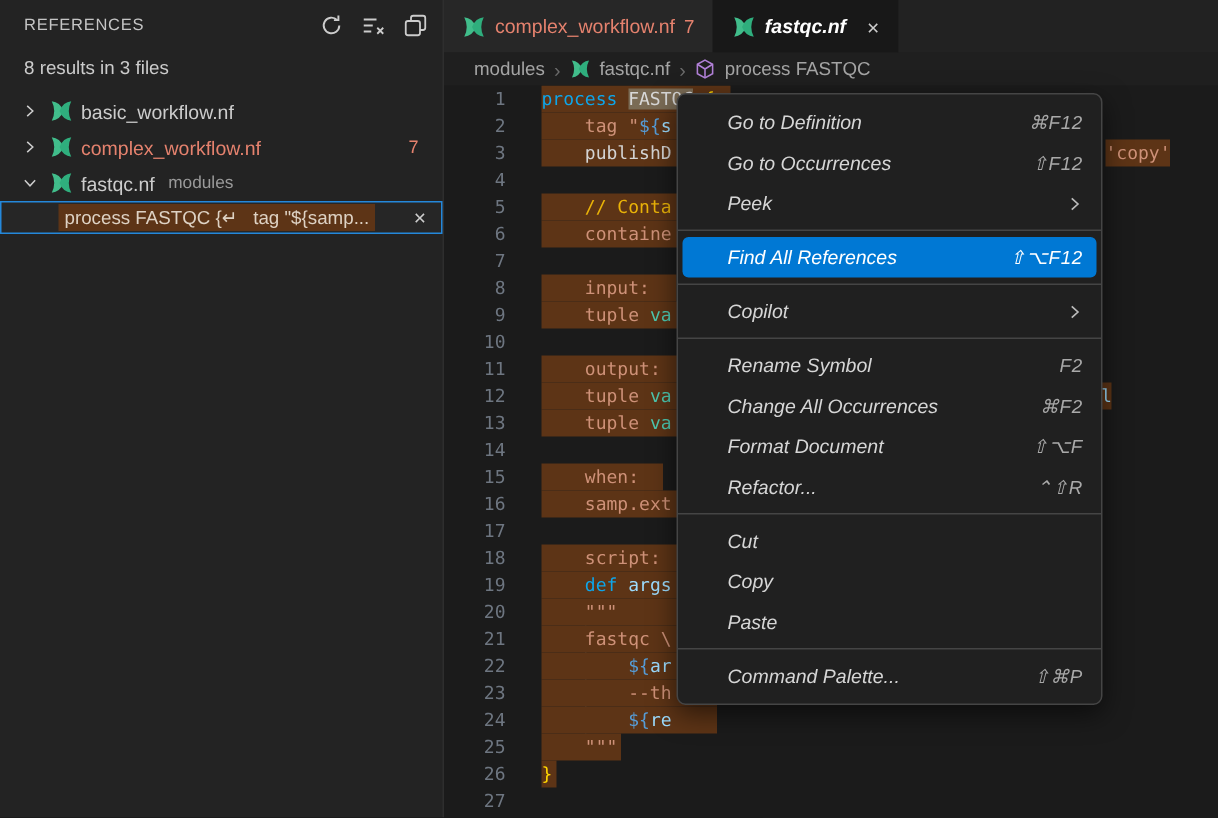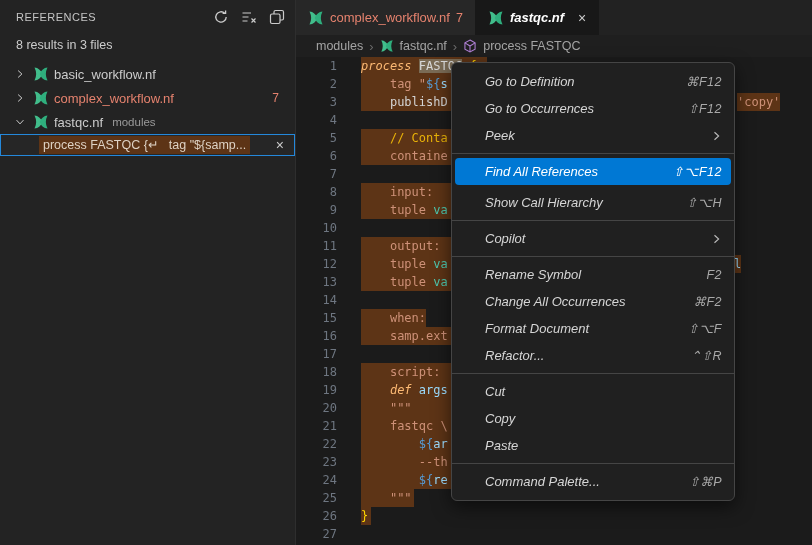--- a/index.html
+++ b/index.html
@@ -49,21 +49,21 @@
   .bc-icon { width: 14px; height: 14px; display: block; }
 
   
   .editor { flex: 1; position: relative; font-family: "DejaVu Sans Mono", monospace;
             font-size: 12px; line-height: 18px; overflow: hidden; }
   .line { display: flex; height: 18px; white-space: pre; }
   .ln { width: 41px; flex: none; text-align: right; color: #6e7681; user-select: none; }
   .codecell { margin-left: 24px; position: relative; }
   .hl { background: #5d3416; display: inline-block; height: 18px; }
   .rfrag { position: absolute; top: 0; background: #5d3416; }
-  .c-kw { color: #fdba74; font-style: italic; }
+  .c-kw { color: #0ea5e9; }
   .c-sym { color: #d8d8d8; background: #7a6b55; }
   .c-brace { color: #ffd700; }
   .c-dir { color: #ce9178; }
   .c-str { color: #ce9178; }
   .c-interp { color: #569cd6; }
   .c-var { color: #9cdcfe; }
   .c-type { color: #4ec9b0; }
   .c-comment { color: #eab308; }
   .c-plain { color: #d4d4d4; }
   .indent-guide { position: absolute; width: 1px; background: rgba(255,255,255,.16); }
@@ -222,21 +222,21 @@
         <div class="line"><span class="ln">5</span><span class="codecell"><span class="hl" style="padding-right: 42px;"><span class="c-plain">    </span><span class="c-comment">// Conta</span></span></span></div>
         <div class="line"><span class="ln">6</span><span class="codecell"><span class="hl" style="padding-right: 42px;"><span class="c-plain">    </span><span class="c-dir">containe</span></span></span></div>
         <div class="line"><span class="ln">7</span><span class="codecell"></span></div>
         <div class="line"><span class="ln">8</span><span class="codecell"><span class="hl" style="padding-right: 18px;"><span class="c-plain">    </span><span class="c-dir">input:</span></span></span></div>
         <div class="line"><span class="ln">9</span><span class="codecell"><span class="hl" style="padding-right: 42px;"><span class="c-plain">    </span><span class="c-dir">tuple </span><span class="c-type">va</span></span></span></div>
         <div class="line"><span class="ln">10</span><span class="codecell"></span></div>
         <div class="line"><span class="ln">11</span><span class="codecell"><span class="hl" style="padding-right: 16px;"><span class="c-plain">    </span><span class="c-dir">output:</span></span></span></div>
         <div class="line"><span class="ln">12</span><span class="codecell"><span class="hl" style="padding-right: 42px;"><span class="c-plain">    </span><span class="c-dir">tuple </span><span class="c-type">va</span></span><span class="rfrag c-var" style="left: 373px;">l</span></span></div>
         <div class="line"><span class="ln">13</span><span class="codecell"><span class="hl" style="padding-right: 42px;"><span class="c-plain">    </span><span class="c-dir">tuple </span><span class="c-type">va</span></span></span></div>
         <div class="line"><span class="ln">14</span><span class="codecell"></span></div>
-        <div class="line"><span class="ln">15</span><span class="codecell"><span class="hl" style=" text-align: right;"><span class="c-plain">    </span><span class="c-dir">when:</span></span></span></div>
+        <div class="line"><span class="ln">15</span><span class="codecell"><span class="hl" style="padding-right: 16px; text-align: right;"><span class="c-plain">    </span><span class="c-dir">when:</span></span></span></div>
         <div class="line"><span class="ln">16</span><span class="codecell"><span class="hl" style="padding-right: 42px;"><span class="c-plain">    </span><span class="c-dir">samp.ext</span></span></span></div>
         <div class="line"><span class="ln">17</span><span class="codecell"></span></div>
         <div class="line"><span class="ln">18</span><span class="codecell"><span class="hl" style="padding-right: 16px;"><span class="c-plain">    </span><span class="c-dir">script:</span></span></span></div>
         <div class="line"><span class="ln">19</span><span class="codecell"><span class="hl" style="padding-right: 42px;"><span class="c-plain">    </span><span class="c-kw">def </span><span class="c-var">args</span></span></span></div>
         <div class="line"><span class="ln">20</span><span class="codecell"><span class="hl" style="padding-right: 42px;"><span class="c-plain">    </span><span class="c-str">"""</span></span></span></div>
         <div class="line"><span class="ln">21</span><span class="codecell"><span class="hl" style="padding-right: 30px;"><span class="c-plain">    </span><span class="c-str">fastqc \</span></span></span></div>
         <div class="line"><span class="ln">22</span><span class="codecell"><span class="hl" style="padding-right: 30px;"><span class="c-plain">        </span><span class="c-interp">${</span><span class="c-var">ar</span></span></span></div>
         <div class="line"><span class="ln">23</span><span class="codecell"><span class="hl" style="padding-right: 30px;"><span class="c-plain">        </span><span class="c-str">--th</span></span></span></div>
         <div class="line"><span class="ln">24</span><span class="codecell"><span class="hl" style="padding-right: 30px;"><span class="c-plain">        </span><span class="c-interp">${</span><span class="c-var">re</span></span></span></div>
         <div class="line"><span class="ln">25</span><span class="codecell"><span class="hl" style="padding-right: 2px;"><span class="c-plain">    </span><span class="c-str">"""</span></span></span></div>
@@ -260,24 +260,20 @@
           <svg width="12" height="12" viewBox="0 0 16 16">
             <path d="M6 3l5.5 5L6 13" fill="none" stroke="#bbbbbb" stroke-width="1.5"></path>
           </svg>
         </span>
       </div>
       <div class="msep"></div>
       <div class="mi active">
         <span>Find All References</span>
         <span class="sc">⇧⌥F12</span>
       </div>
-      <div class="mi">
-        <span>Show Call Hierarchy</span>
-        <span class="sc">⇧⌥H</span>
-      </div>
       <div class="msep"></div>
       <div class="mi">
         <span>Copilot</span>
         <span class="sub">
           <svg width="12" height="12" viewBox="0 0 16 16">
             <path d="M6 3l5.5 5L6 13" fill="none" stroke="#bbbbbb" stroke-width="1.5"></path>
           </svg>
         </span>
       </div>
       <div class="msep"></div>

